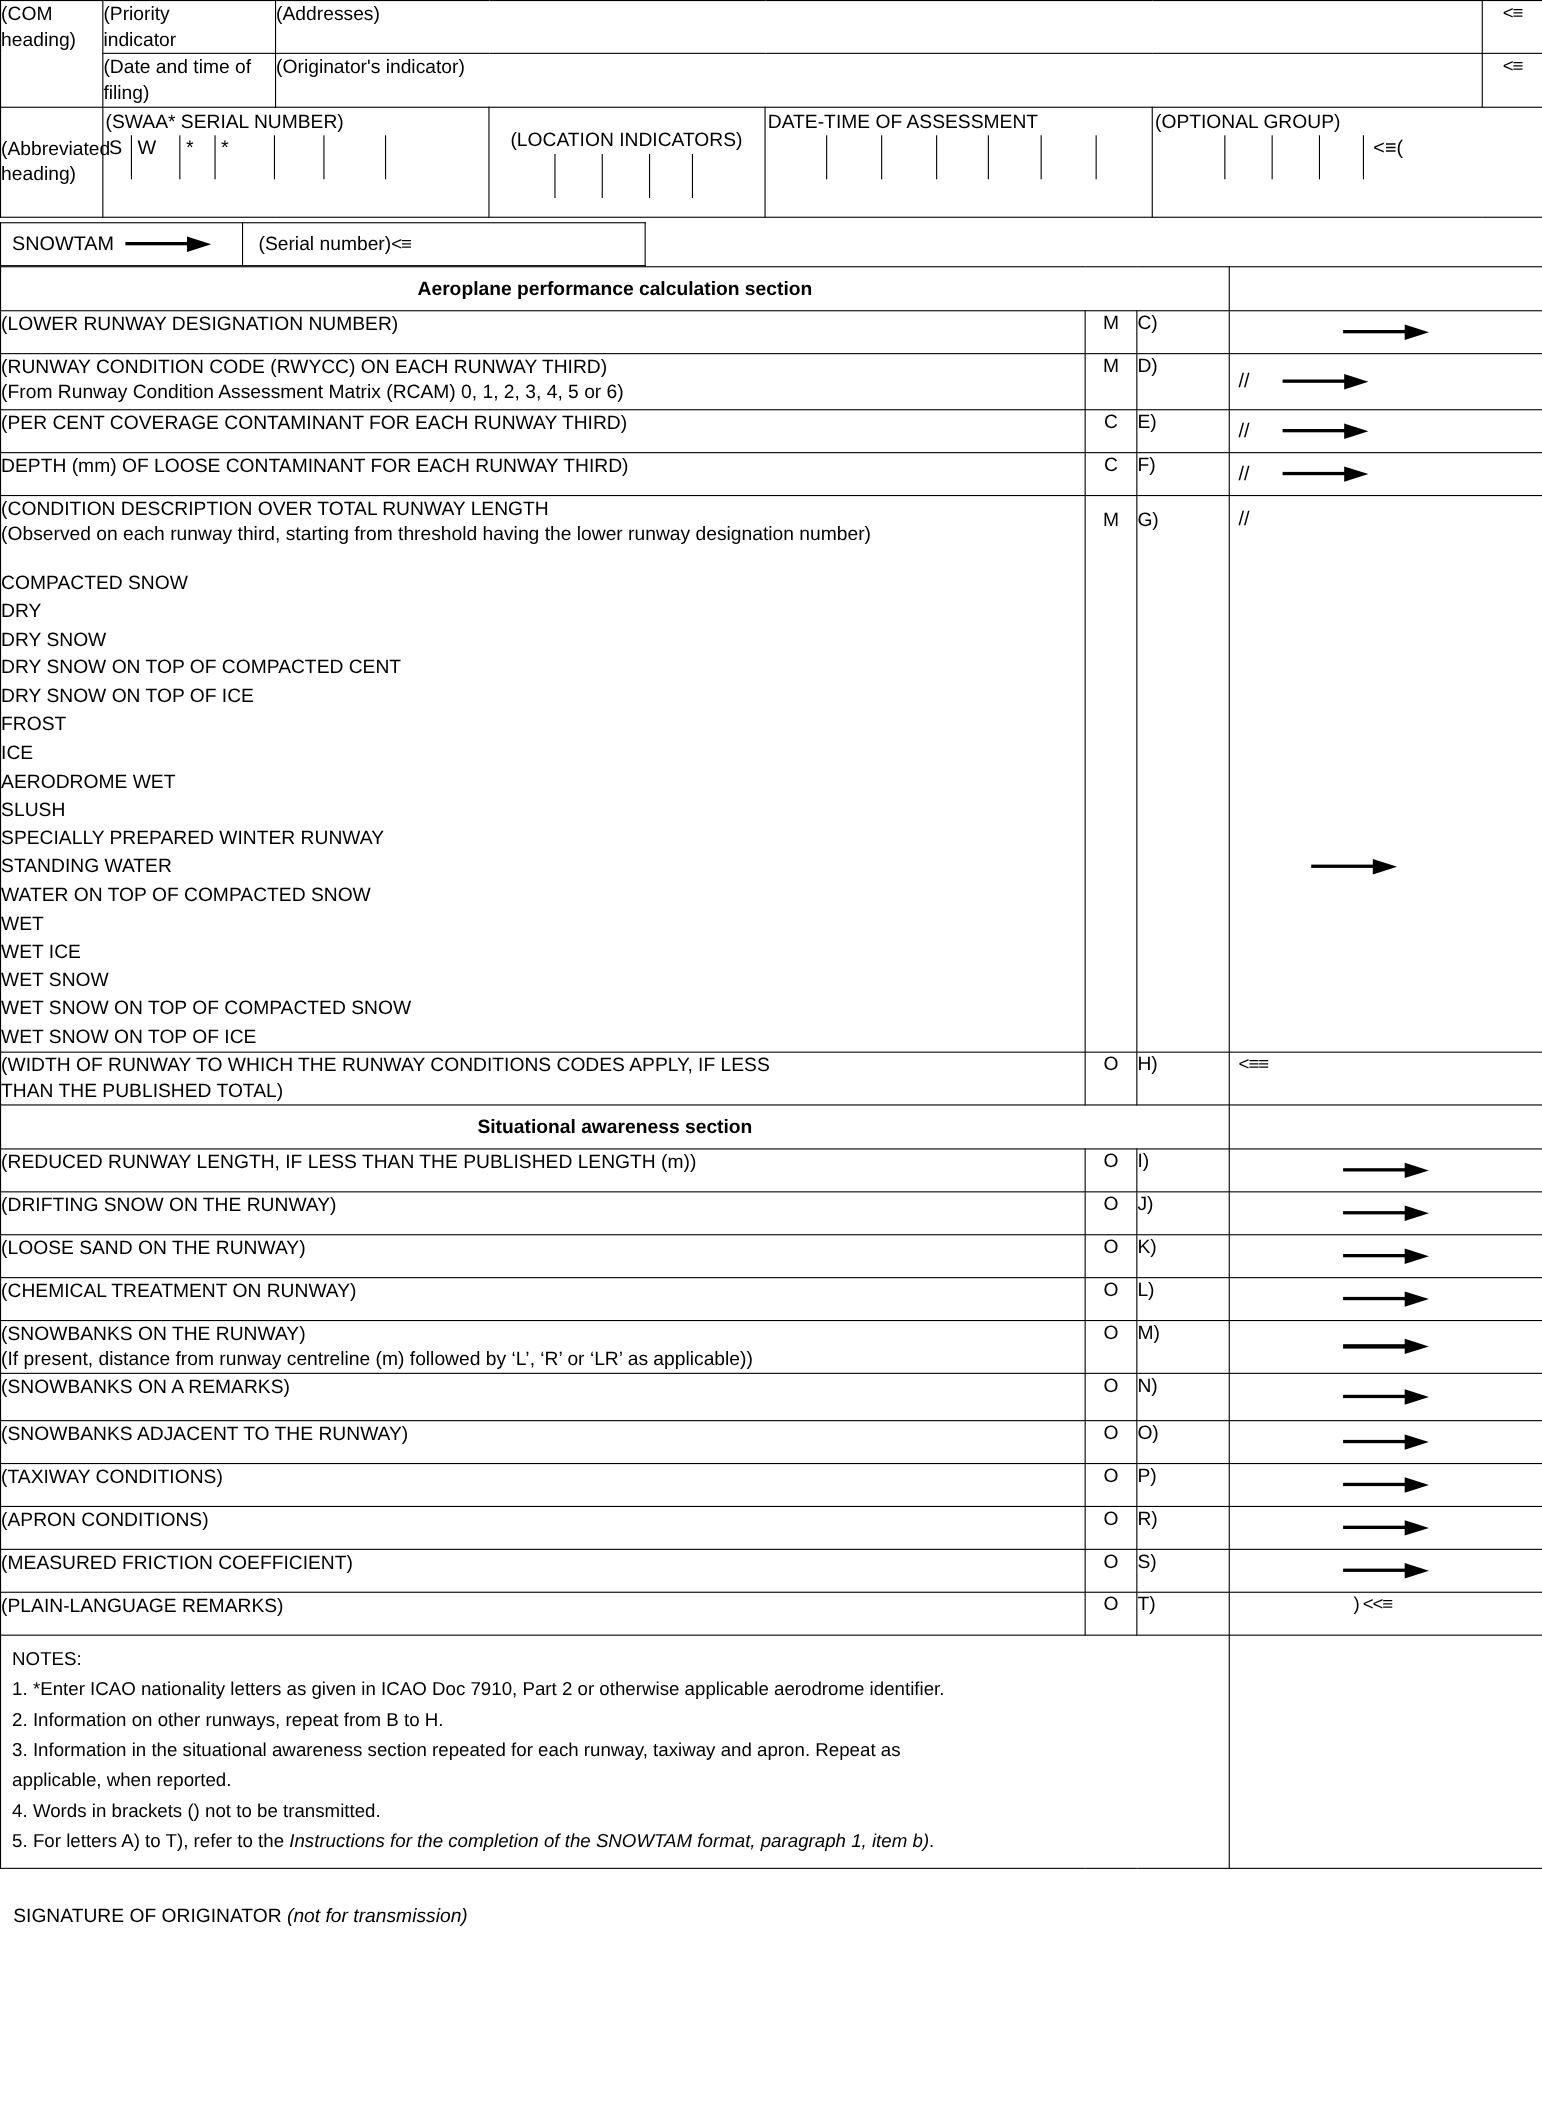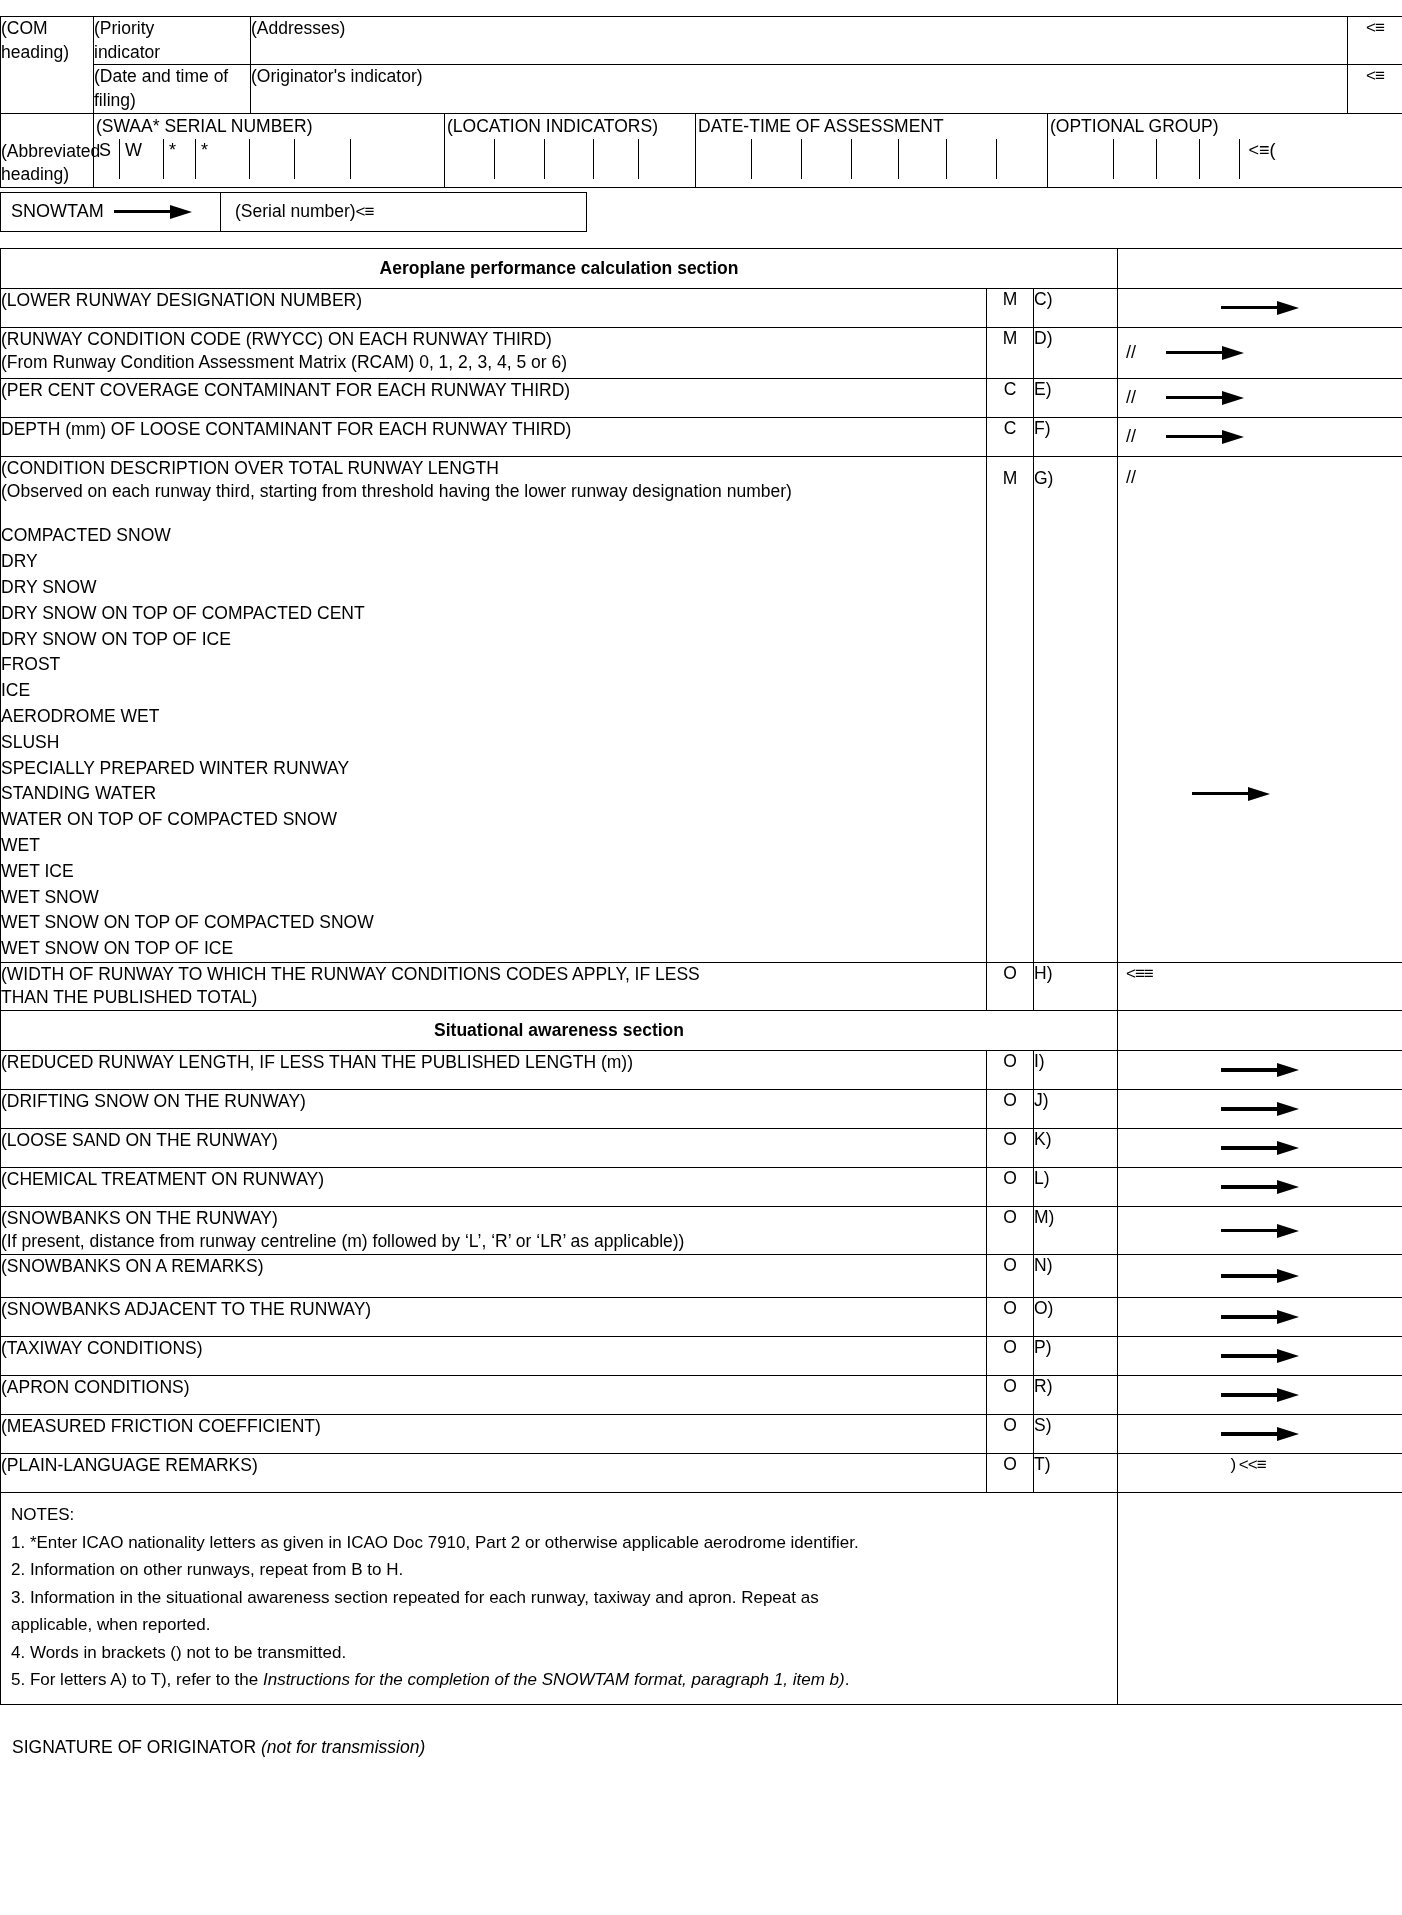--- a/index.html
+++ b/index.html
@@ -18,21 +18,20 @@
     position: relative;
     box-sizing: border-box;
     padding: 0;
   }
 
   table.frm {
     border-collapse: collapse;
     table-layout: fixed;
     width: 1402px;
     font-size: 17.5px;
-    margin-top: 16px;
   }
   table.frm td {
     border: 1px solid #000;
     vertical-align: top;
     padding: 0;
   }
 
   
   .cell-pad { padding: 7px 8px 7px 10px; }
   .com-head-label { font-size: 17.5px; line-height: 1.35; }
@@ -181,21 +180,21 @@
         <div class="gridrow" style="height:40px">
           <div class="gbox" style="width:26px">S</div>
           <div class="gbox" style="width:44px">W</div>
           <div class="gbox" style="width:32px">*</div>
           <div class="gbox" style="width:54px">*</div>
           <div class="gbox" style="width:45px"></div>
           <div class="gbox" style="width:56px"></div>
           <div class="gbox" style="width:88px"></div>
         </div>
       </td>
-      <td style="padding:0">
+      <td style="padding:17px">
         <div class="grp-title">(LOCATION INDICATORS)</div>
         <div class="gridrow" style="height:40px">
           <div class="gbox" style="width:50px"></div>
           <div class="gbox" style="width:50px"></div>
           <div class="gbox" style="width:50px"></div>
           <div class="gbox" style="width:45px"></div>
           <div class="gbox" style="width:56px"></div>
         </div>
       </td>
       <td style="padding:0">

